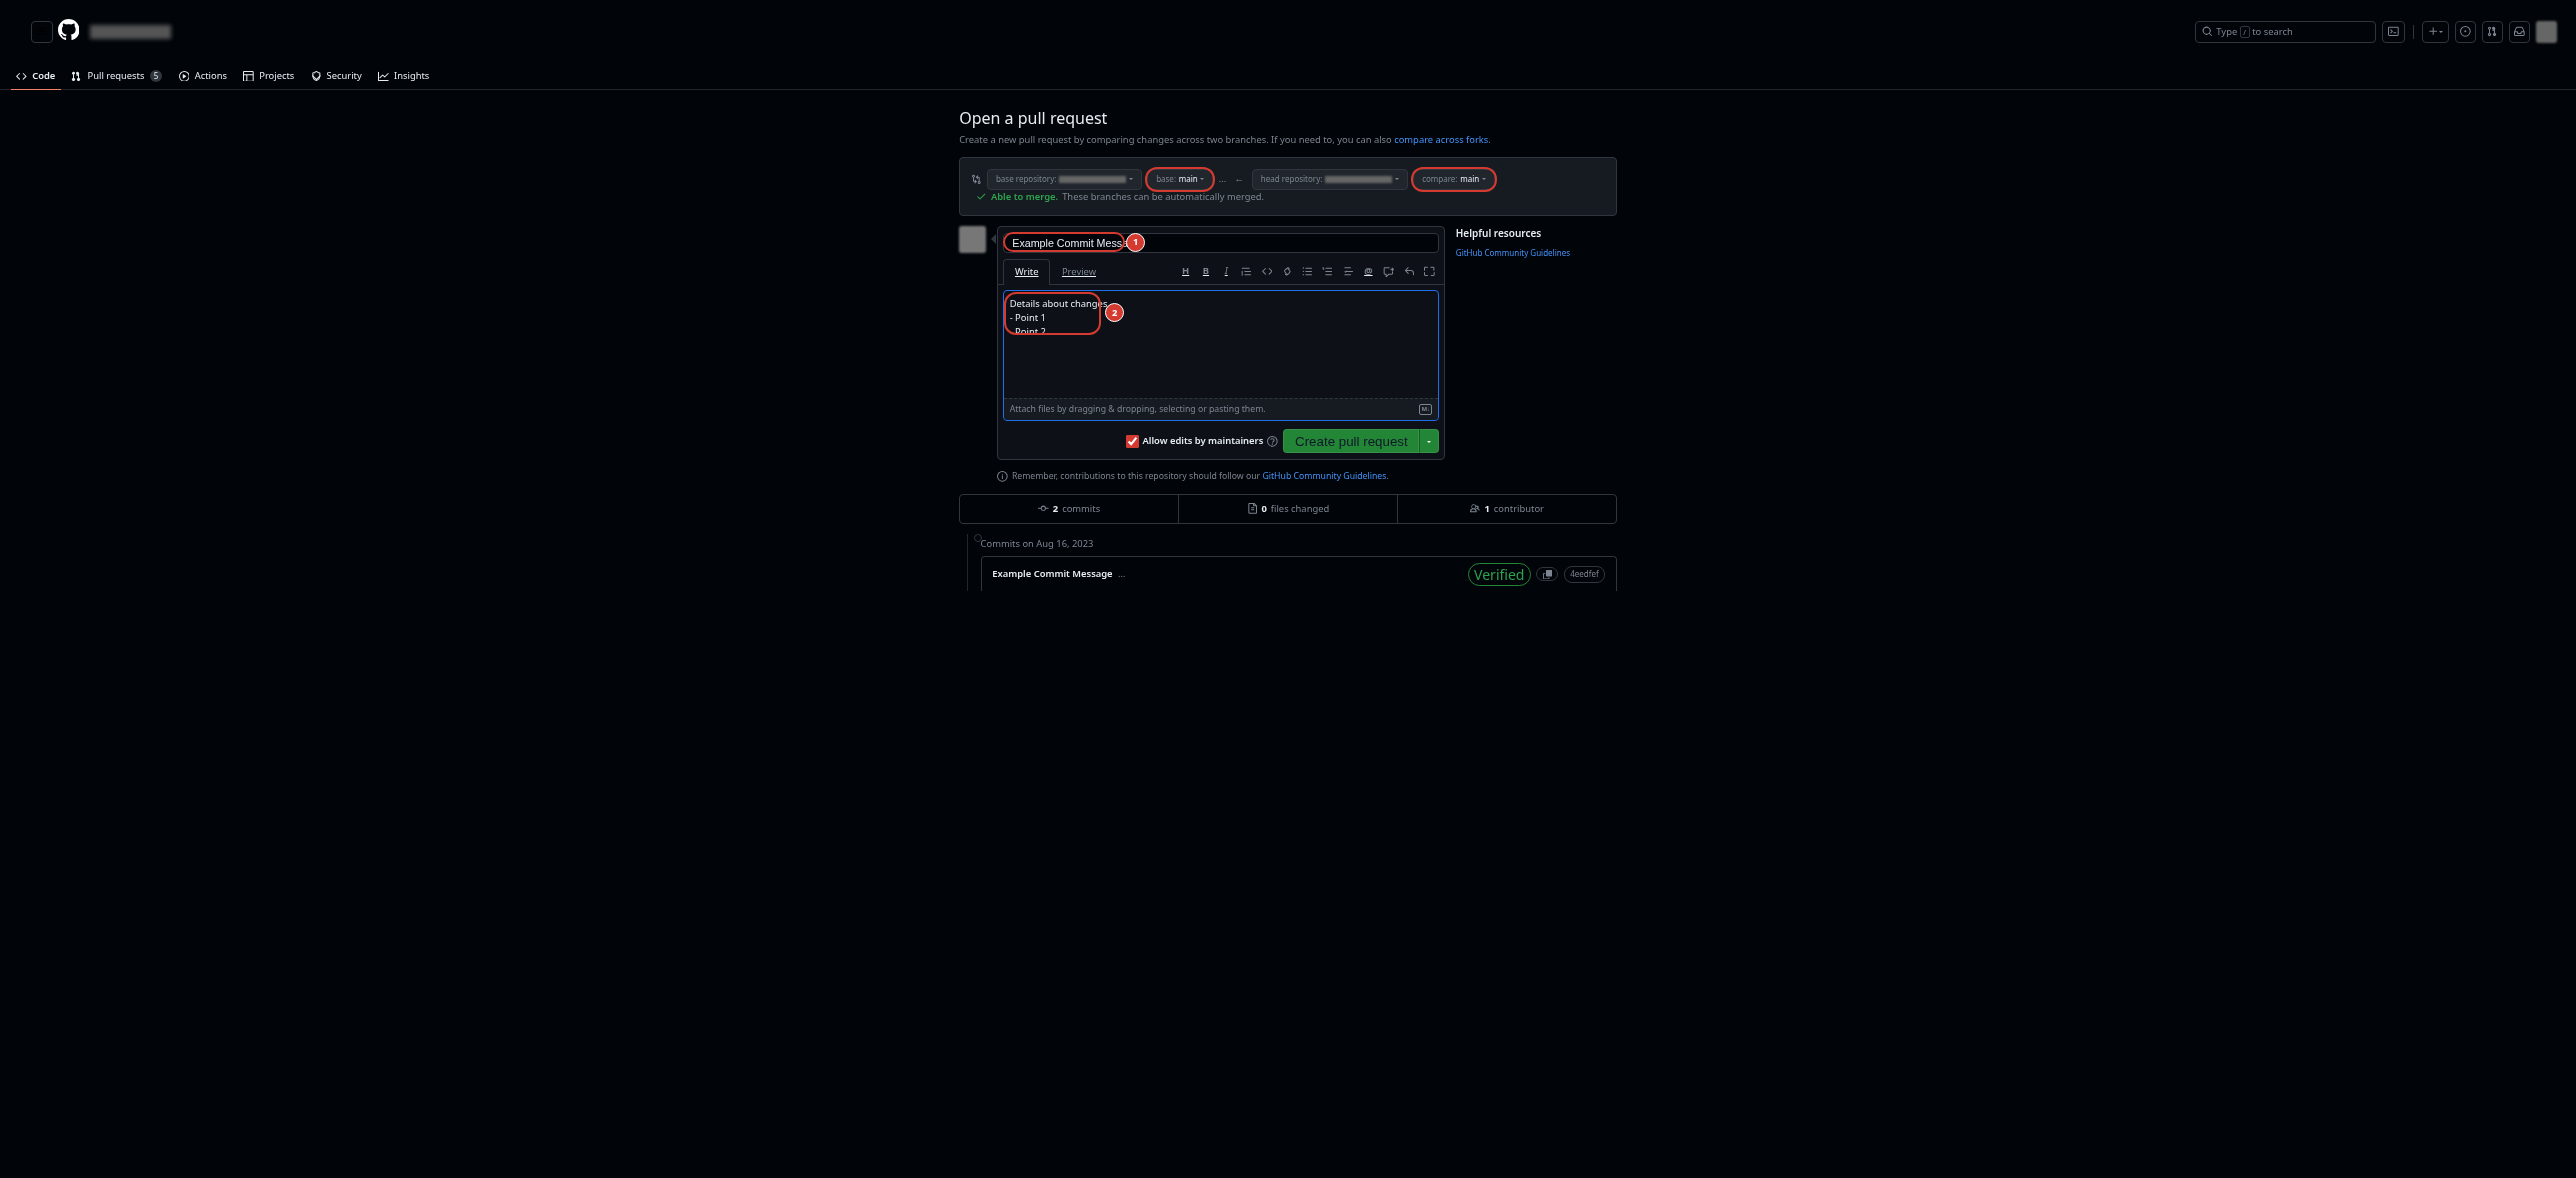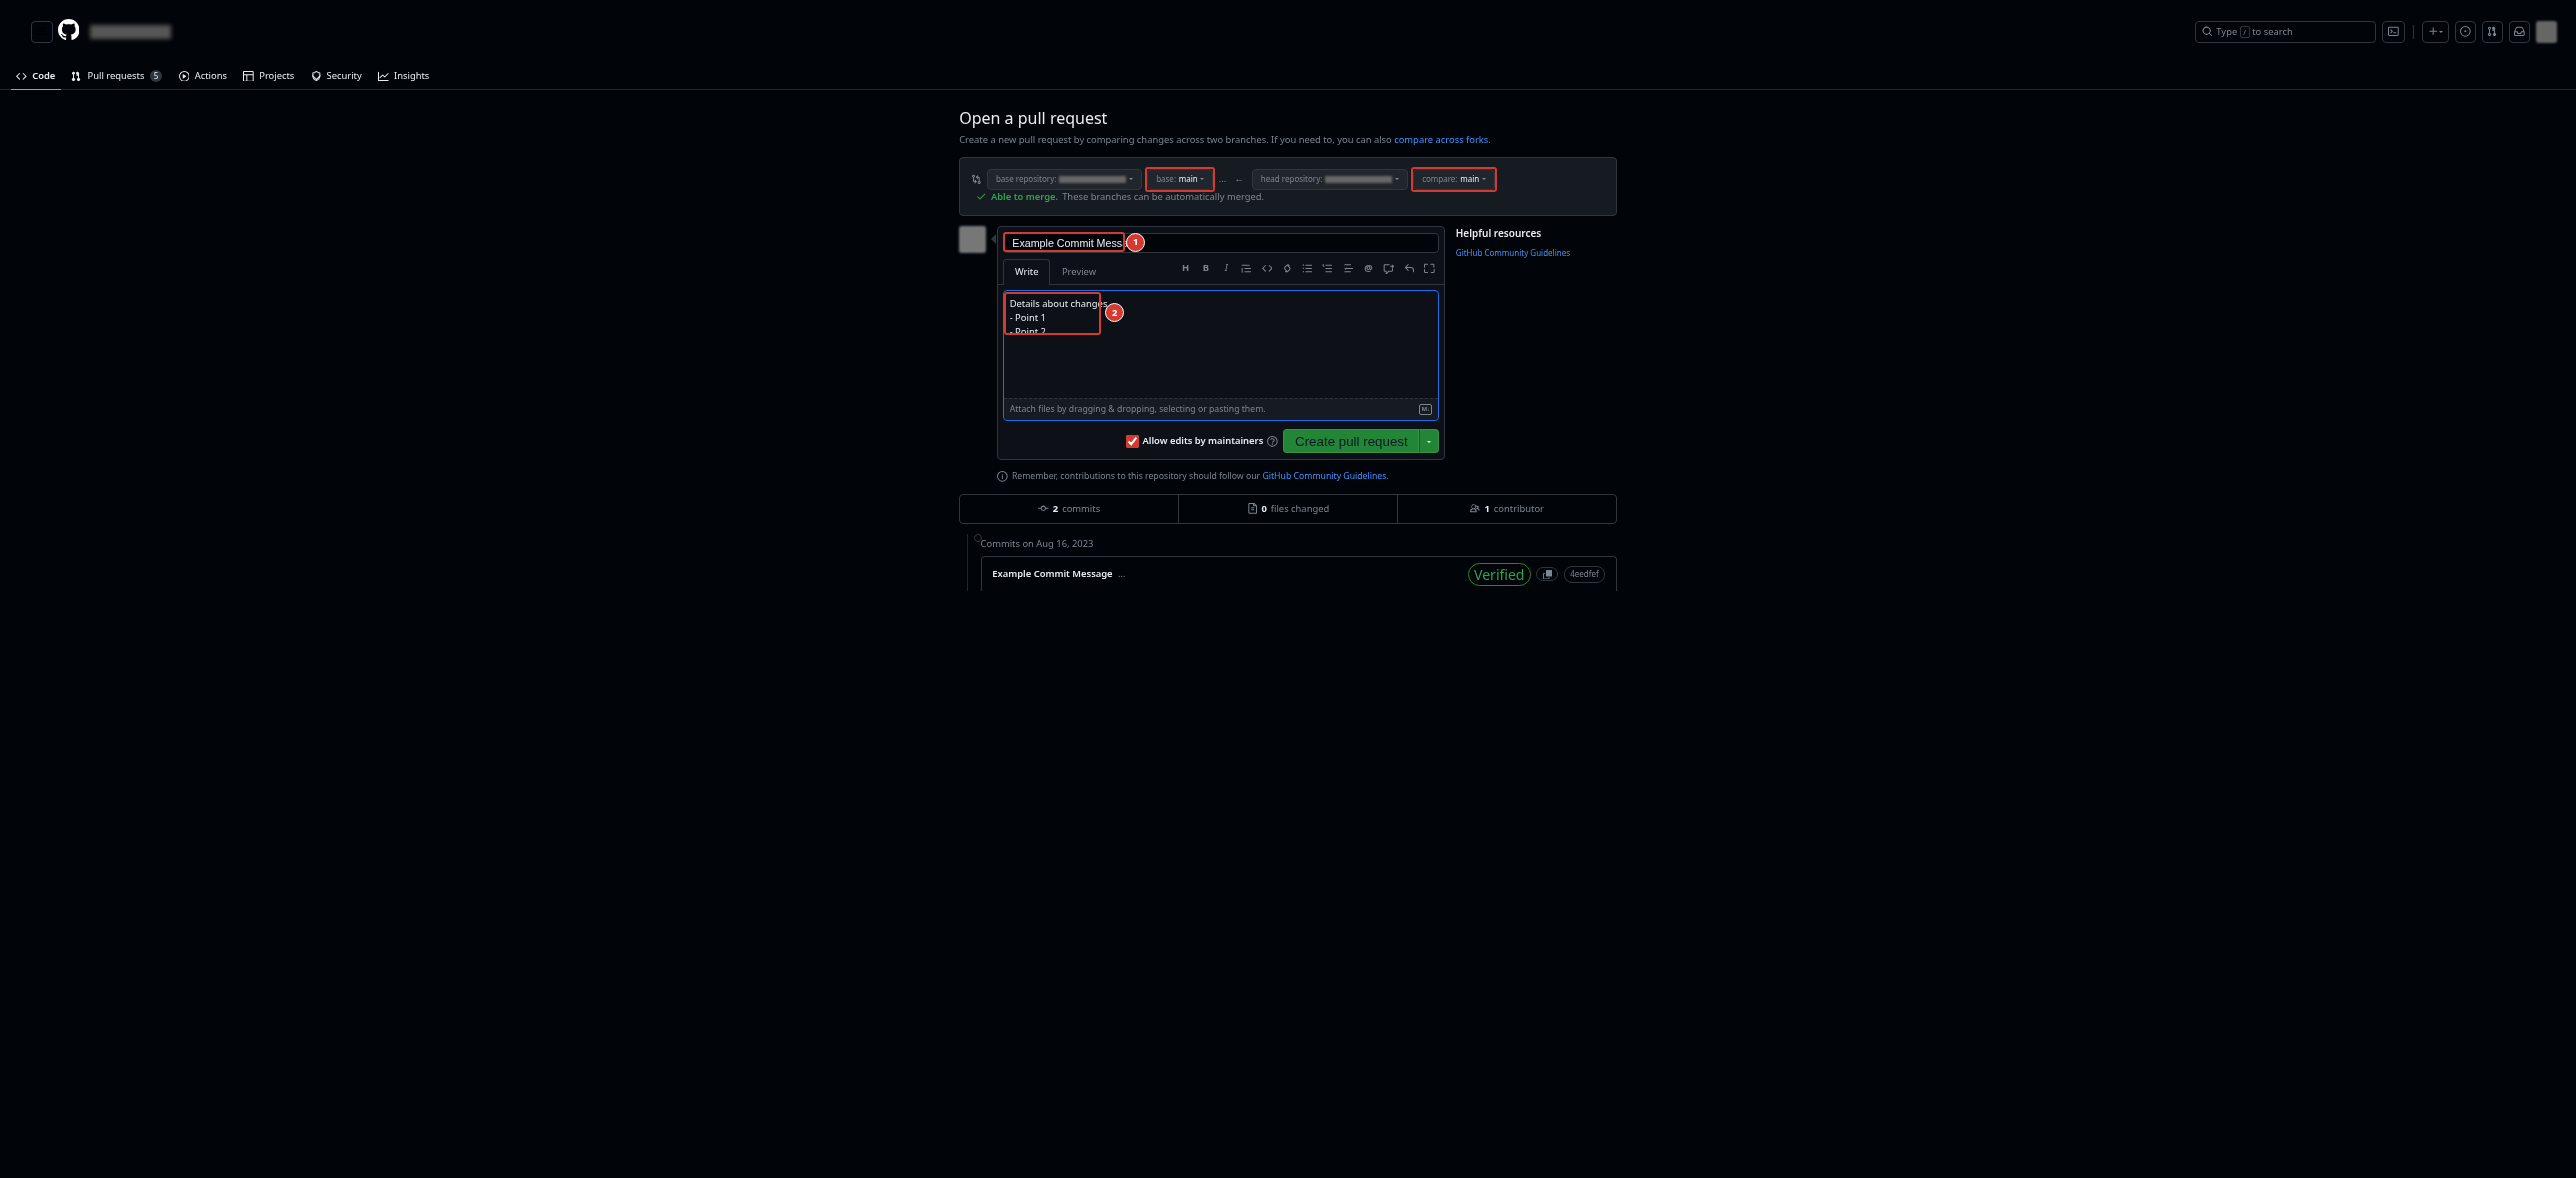--- a/index.html
+++ b/index.html
@@ -132,21 +132,21 @@
   cursor: pointer;
   gap: 2.7px;
 }
 .branch-sel .val { color: #e6edf3; }
 .branch-sel .blurred {
   display: inline-block;
   width: 67px; height: 6.7px;
   background: #666;
   filter: blur(1.3px);
 }
-.red-outline { outline: 2px solid #d43a2f; outline-offset: 0.7px; border-radius: 1px; }
+.red-outline { outline: 2px solid #d43a2f; outline-offset: 0.7px; border-radius: 10px; }
 .arrow-left { color: #7d8590; padding: 0 2.7px; }
 .dots { color: #7d8590; }
 .merge-status {
   display: flex; align-items: center;
   gap: 4px;
   margin-top: 0;
   padding-left: 5.4px;
   color: #7d8590;
 }
 .merge-status .ok { color: #2da44e; font-weight: 600; }
@@ -199,24 +199,25 @@
   background: #d43a2f;
   color: #fff;
   display: flex; align-items: center; justify-content: center;
   font-weight: bold;
   font-size: 9.4px;
   top: 0;
   border: 1.3px solid #fff;
 }
 .tabs-row {
   display: flex;
-  align-items: flex-start;
+  align-items: center;
   border-bottom: 0.7px solid #30363d;
   margin: 0 -5.4px;
   padding: 0 5.4px;
+  text-decoration: underline;
 }
 .wtab {
   padding: 5.4px 10.7px;
   cursor: pointer;
   color: #7d8590;
   border: 0.7px solid transparent;
   border-bottom: none;
   border-top-left-radius: 4px;
   border-top-right-radius: 4px;
   margin-bottom: -0.7px;

